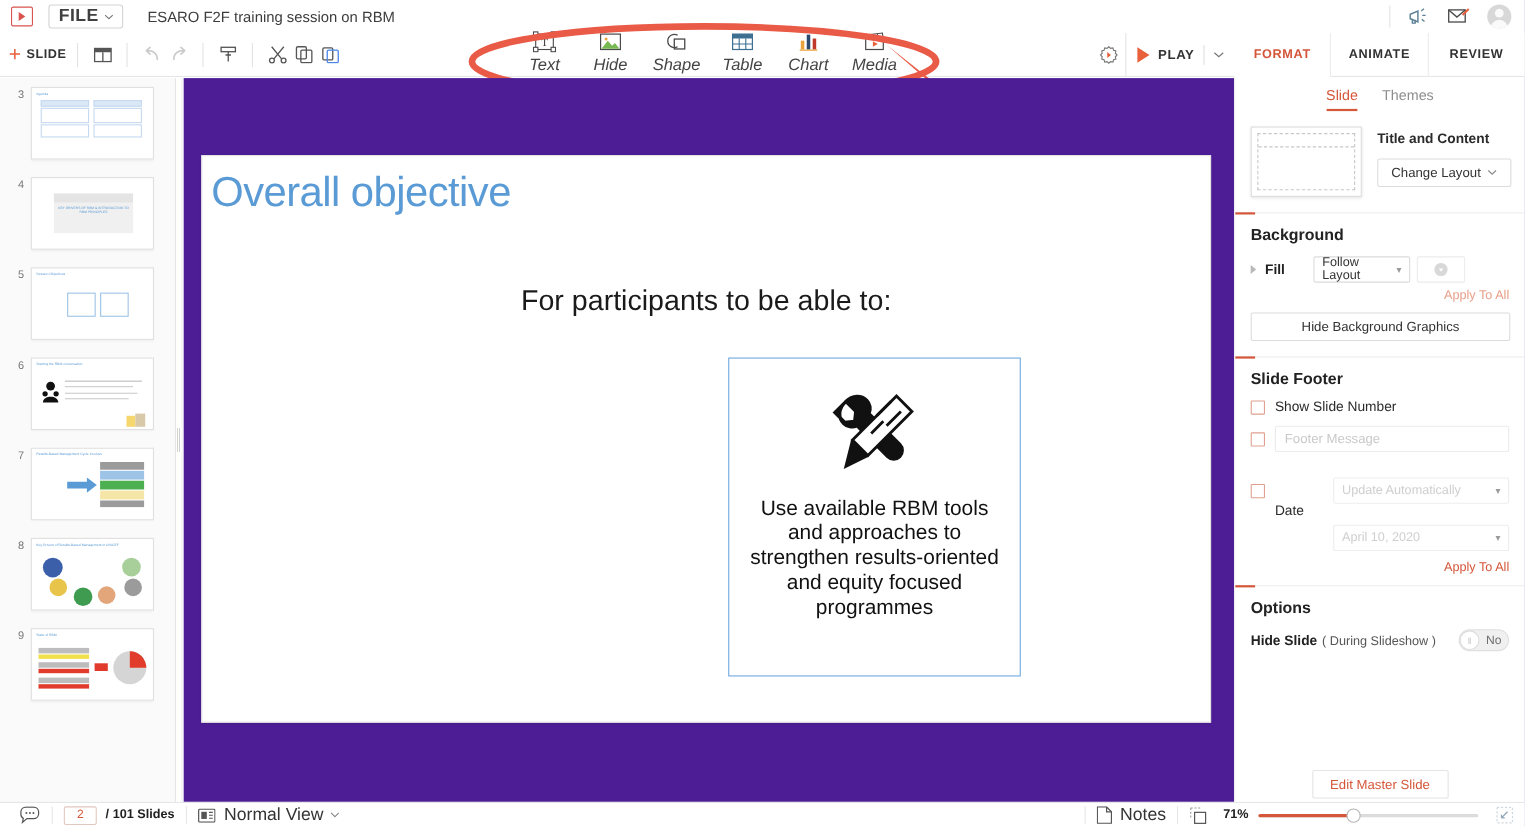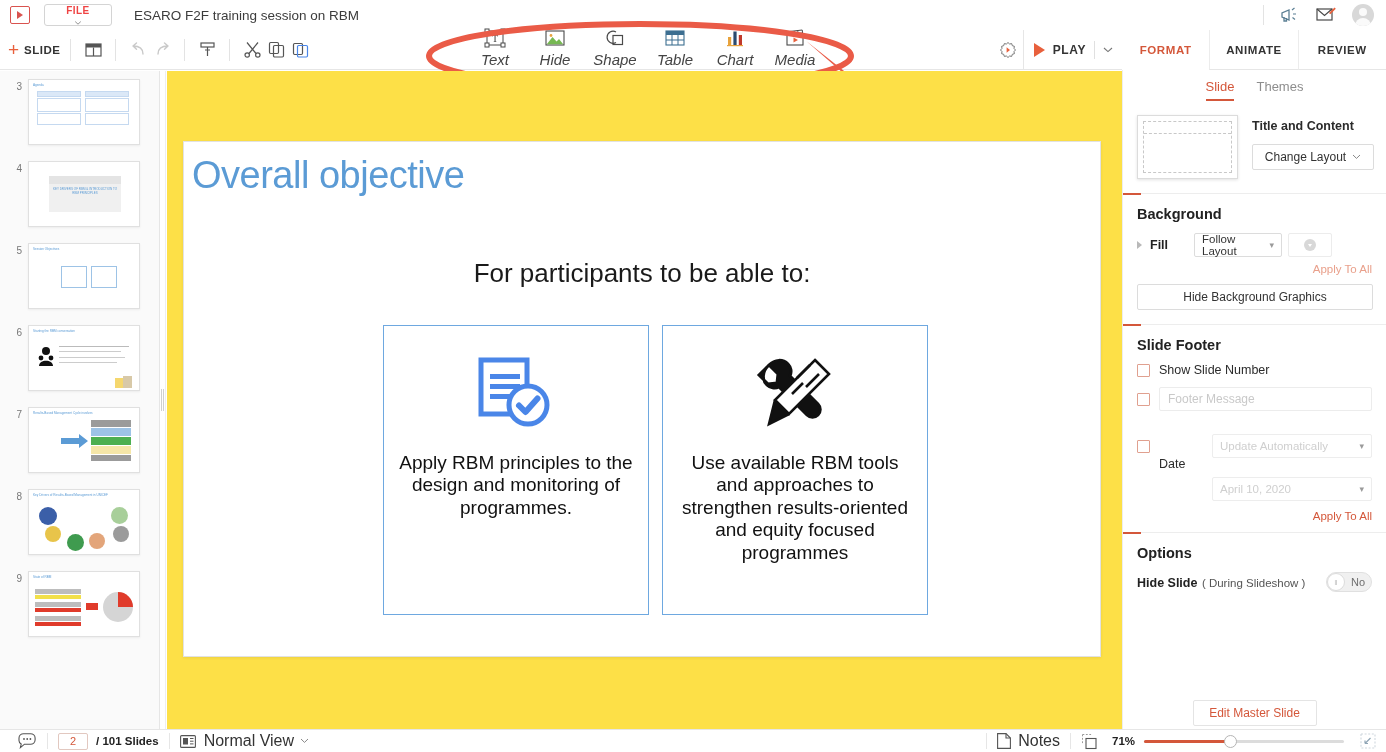--- a/index.html
+++ b/index.html
@@ -11,22 +11,22 @@
   }
   #app { position:relative; width:1386px; height:752px; }
 
   
   .topbar { position:absolute; left:0; top:0; width:1386px; height:30px;
             background:#fff; display:flex; align-items:center; }
   .logo-box { width:20px; height:18px; border:1.6px solid #d9534f; border-radius:2px;
               margin-left:10px; display:flex; align-items:center; justify-content:center; }
   .logo-tri { width:0;height:0;border-left:6px solid #d9534f;border-top:4px solid transparent;border-bottom:4px solid transparent; }
   .file-btn { margin-left:14px; width:68px; height:22px; border:1px solid #d4d4d4; border-radius:3px;
-              background:#fff; font-size:10px; font-weight:bold; letter-spacing:.4px; color:#ef4444;
-              display:flex; align-items:center; justify-content:center; gap:5px; cursor:pointer;flex-direction:column; }
+              background:#fff; font-size:16px; font-weight:bold; letter-spacing:.4px; color:#404040;
+              display:flex; align-items:center; justify-content:center; gap:5px; cursor:pointer; }
   .doc-title { margin-left:22px; font-size:13.5px; color:#3c3c3c; }
   .top-right { margin-left:auto; display:flex; align-items:center; gap:16px; padding-right:12px; }
   .vdiv { width:1px; height:20px; background:#e3e3e3; }
   .avatar { width:22px; height:22px; border-radius:50%; background:#d8d8d8;
             position:relative; overflow:hidden; }
   .avatar::after { content:""; position:absolute; left:50%; top:4px; transform:translateX(-50%);
                    width:8px;height:8px;border-radius:50%;background:#fafafa; }
   .avatar::before { content:""; position:absolute; left:50%; top:14px; transform:translateX(-50%);
                     width:16px;height:12px;border-radius:8px 8px 0 0;background:#fafafa; }
 
@@ -72,21 +72,21 @@
   .thumb { width:112px; height:66px; background:#fff; border:1px solid #e0e0e0;
            position:relative; overflow:hidden; cursor:pointer; box-shadow:0 1px 2px rgba(0,0,0,.06); }
   .tt { position:absolute; font-size:3.1px; color:#5b9bd5; left:4px; top:3px; white-space:nowrap;
         transform-origin:left top; }
   .panel-splitter { position:absolute; left:160px; top:71px; width:6px; height:658px;
                     background:#fff; border-right:1px solid #eee; }
   .sp-handle { position:absolute; left:1px; top:318px; width:4px; height:22px;
                background:repeating-linear-gradient(90deg,#cfcfcf 0 1px,#fff 1px 2px); }
 
   
-  .canvas { position:absolute; left:167px; top:71px; width:955px; height:658px; background:#fde047; }
+  .canvas { position:absolute; left:167px; top:71px; width:955px; height:658px; background:#4c1d95; }
   .slide { position:absolute; left:16px; top:70px; width:918px; height:516px;
            background:#fff; border:1px solid #e2e2e2; box-shadow:0 1px 3px rgba(0,0,0,.07); }
   .slide-title { position:absolute; left:8px; top:12px; font-size:38px; color:#5b9bd5;
                  font-family:"Liberation Sans", sans-serif; letter-spacing:-.5px; }
   .slide-sub { position:absolute; left:0; right:0; top:116px; text-align:center;
                font-size:26px; color:#1a1a1a; }
   .obox { position:absolute; top:183px; width:266px; height:290px; border:1px solid #6ea8e0;
           background:#fff; display:flex; flex-direction:column; align-items:center; }
   .obox.left { left:199px; }
   .obox.right { left:478px; }
@@ -438,33 +438,20 @@
 
   <div class="panel-splitter">
     <div class="sp-handle"></div>
   </div>
 
   <div class="canvas">
     <div class="slide">
       <div class="slide-title">Overall objective</div>
       <div class="slide-sub">For participants to be able to:</div>
 
-      <div class="obox left">
-        <div class="obox-icon">
-          <svg width="82" height="82" viewBox="0 0 82 82">
-            <rect x="6" y="5" width="46" height="54" fill="#fff" stroke="#4a86e8" stroke-width="5"></rect>
-            <rect x="15" y="19" width="30" height="5" fill="#4a86e8"></rect>
-            <rect x="15" y="29" width="30" height="5" fill="#4a86e8"></rect>
-            <rect x="15" y="39" width="26" height="5" fill="#4a86e8"></rect>
-            <circle cx="53" cy="50" r="19" fill="#fff" stroke="#4a86e8" stroke-width="5"></circle>
-            <path d="M44 50.5 L50.5 57 L62.5 43.5" fill="none" stroke="#4a86e8" stroke-width="6" stroke-linecap="round" stroke-linejoin="round"></path>
-          </svg>
-        </div>
-        <div class="obox-text">Apply RBM principles to the design and monitoring of programmes.</div>
-      </div>
 
       <div class="obox right">
         <div class="obox-icon">
           <svg width="84" height="84" viewBox="0 0 84 84">
             <g stroke="#111" stroke-width="3" fill="#111">
               <path d="M17 10 C11 16 11 24 16 29 C19 32 24 33 28 31 L56 59 C59 62 64 62 67 59 C70 56 70 51 67 48 L39 20 C41 16 40 11 37 8 C32 3 24 3 18 9 L27 18 L26 27 L17 28 L8 19 Z" transform="translate(-2,2)"></path>
             </g>
             <g stroke="#111" stroke-width="2.6" fill="none">
               <path d="M62 6 L76 20 L36 60 L22 46 Z" fill="#fff"></path>
               <path d="M22 46 L16 70 L36 60" fill="#111"></path>

